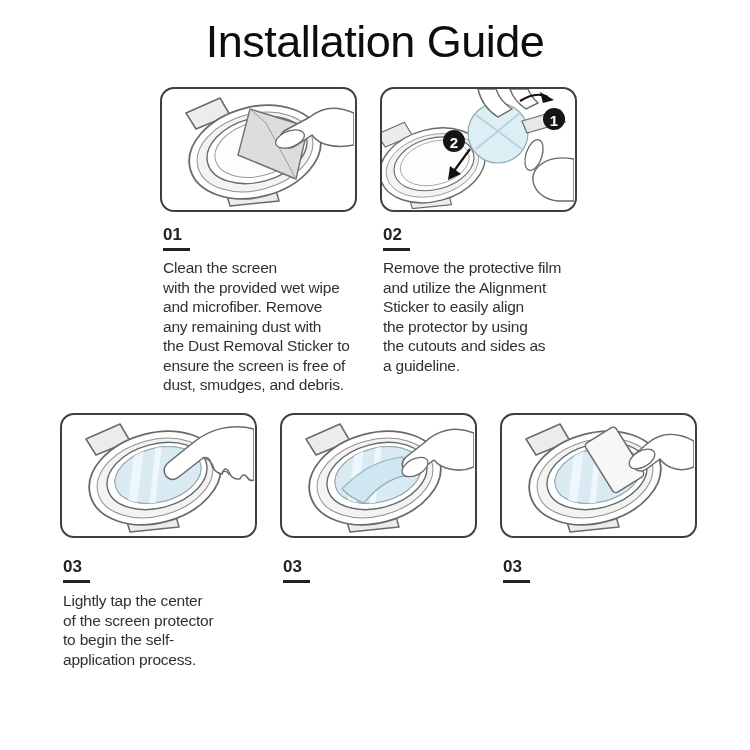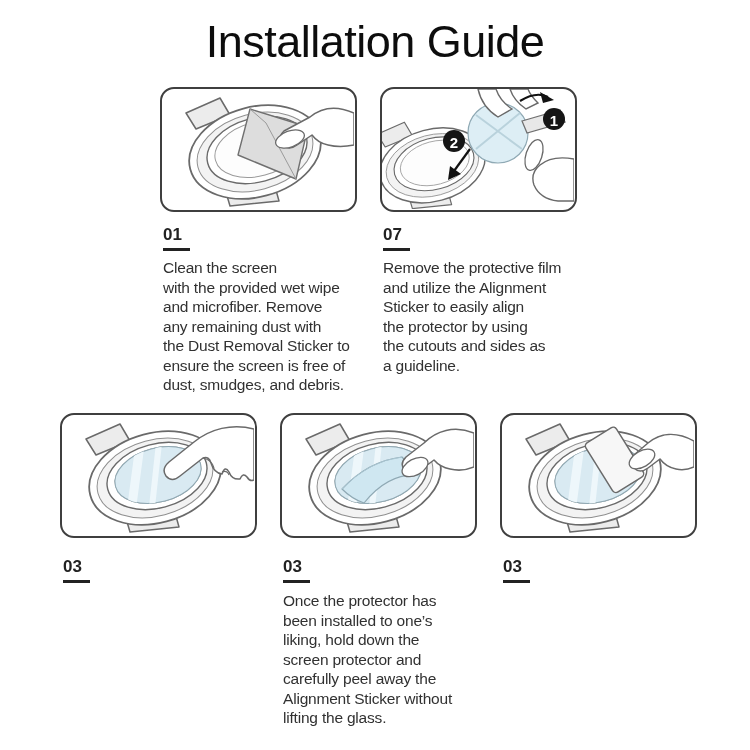--- a/index.html
+++ b/index.html
@@ -135,39 +135,36 @@
         <rect x="94" y="16" width="36" height="58" rx="4" fill="#f7f7f7" stroke="#6a6a6a" stroke-width="1.5"></rect>
       </g>
       <g>
         <path d="M192 26 C174 16 158 18 146 28 L132 40 Q126 47 132 53 Q138 59 146 53 L158 44 Q164 52 174 54 Q183 56 192 52 Z" fill="#ffffff" stroke="#6a6a6a" stroke-width="1.5" stroke-linejoin="round"></path>
         <ellipse cx="140" cy="44" rx="14" ry="8" transform="rotate(-30 140 44)" fill="#ffffff" stroke="#6a6a6a" stroke-width="1.3"></ellipse>
       </g>
     </svg>
   </div>
 
   <div class="step-num" id="num-1"><span>01</span><span class="rule"></span></div>
-  <div class="step-num" id="num-2"><span>07</span><span class="rule"></span></div>
+  <div class="step-num" id="num-2"><span>02</span><span class="rule"></span></div>
   <div class="step-num" id="num-3"><span>03</span><span class="rule"></span></div>
   <div class="step-num" id="num-4"><span>03</span><span class="rule"></span></div>
   <div class="step-num" id="num-5"><span>03</span><span class="rule"></span></div>
 
   <div class="step-text" id="text-1">Clean the screen
 with the provided wet wipe
 and microfiber. Remove
 any remaining dust with
 the Dust Removal Sticker to
 ensure the screen is free of
 dust, smudges, and debris.</div>
   <div class="step-text" id="text-2">Remove the protective film
 and utilize the Alignment
 Sticker to easily align
 the protector by using
 the cutouts and sides as
 a guideline.</div>
-  <div class="step-text" id="text-4">Once the protector has
-been installed to one’s
-liking, hold down the
-screen protector and
-carefully peel away the
-Alignment Sticker without
-lifting the glass.</div>
+  <div class="step-text" id="text-3">Lightly tap the center
+of the screen protector
+to begin the self-
+application process.</div>
 
 </div>
 
 </body></html>

